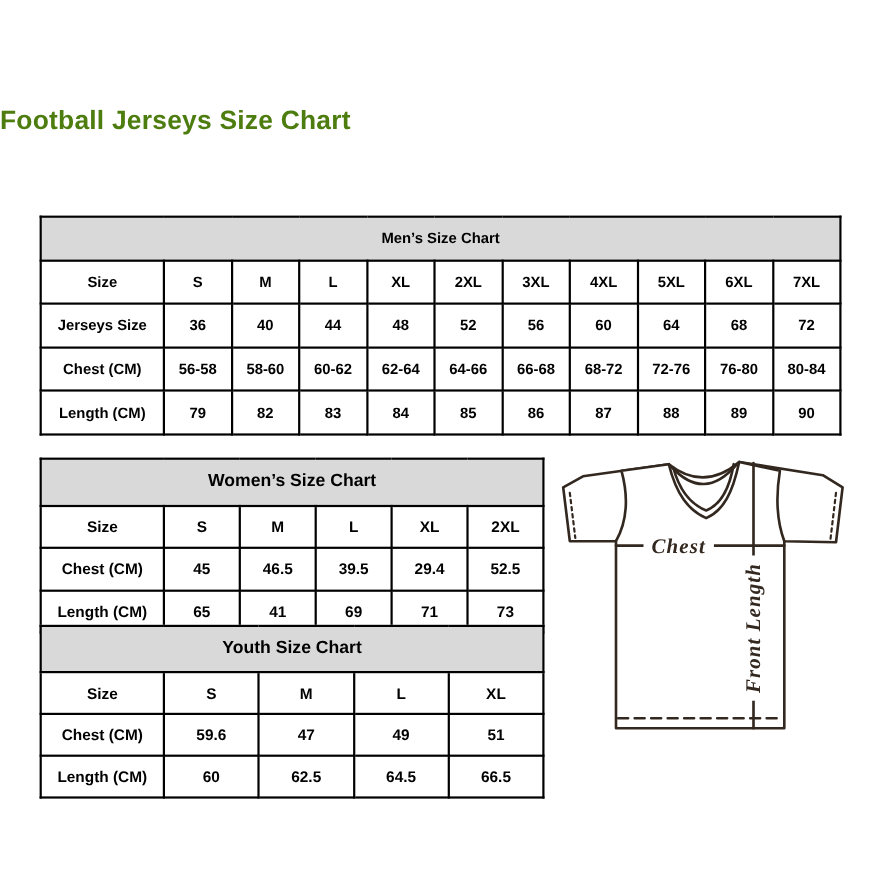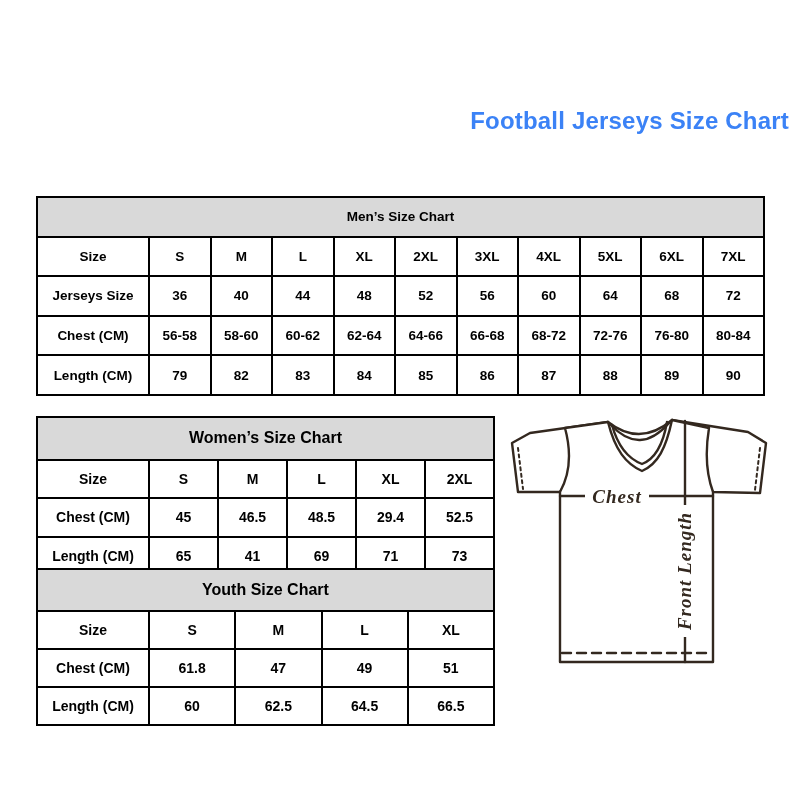--- a/index.html
+++ b/index.html
@@ -9,25 +9,25 @@
     height:800px;
     background:#ffffff;
     font-family:"Liberation Sans", sans-serif;
     overflow:hidden;
   }
   .page-title{
     position:absolute;
     top:96px;
     left:0;
     width:778px;
-    margin:11px;
-    text-align:right;
+    margin:0;
+    text-align:left;
     font-size:24px;
     font-weight:bold;
-    color:#3b82f6;
+    color:#4d7c0f;
     letter-spacing:0.2px;
   }
   table.size-table{
     position:absolute;
     border-collapse:collapse;
     table-layout:fixed;
     background:#ffffff;
     margin-top:48px;
   }
   table.size-table td{
@@ -163,21 +163,21 @@
           <td class="cell">S</td>
           <td class="cell">M</td>
           <td class="cell">L</td>
           <td class="cell">XL</td>
           <td class="cell">2XL</td>
         </tr>
         <tr>
           <td class="row-label">Chest (CM)</td>
           <td class="cell">45</td>
           <td class="cell">46.5</td>
-          <td class="cell">48.5</td>
+          <td class="cell">39.5</td>
           <td class="cell">29.4</td>
           <td class="cell">52.5</td>
         </tr>
         <tr>
           <td class="row-label">Length (CM)</td>
           <td class="cell">65</td>
           <td class="cell">41</td>
           <td class="cell">69</td>
           <td class="cell">71</td>
           <td class="cell">73</td>
@@ -198,21 +198,21 @@
         </tr>
         <tr>
           <td class="row-label">Size</td>
           <td class="cell">S</td>
           <td class="cell">M</td>
           <td class="cell">L</td>
           <td class="cell">XL</td>
         </tr>
         <tr>
           <td class="row-label">Chest (CM)</td>
-          <td class="cell">61.8</td>
+          <td class="cell">59.6</td>
           <td class="cell">47</td>
           <td class="cell">49</td>
           <td class="cell">51</td>
         </tr>
         <tr>
           <td class="row-label">Length (CM)</td>
           <td class="cell">60</td>
           <td class="cell">62.5</td>
           <td class="cell">64.5</td>
           <td class="cell">66.5</td>

